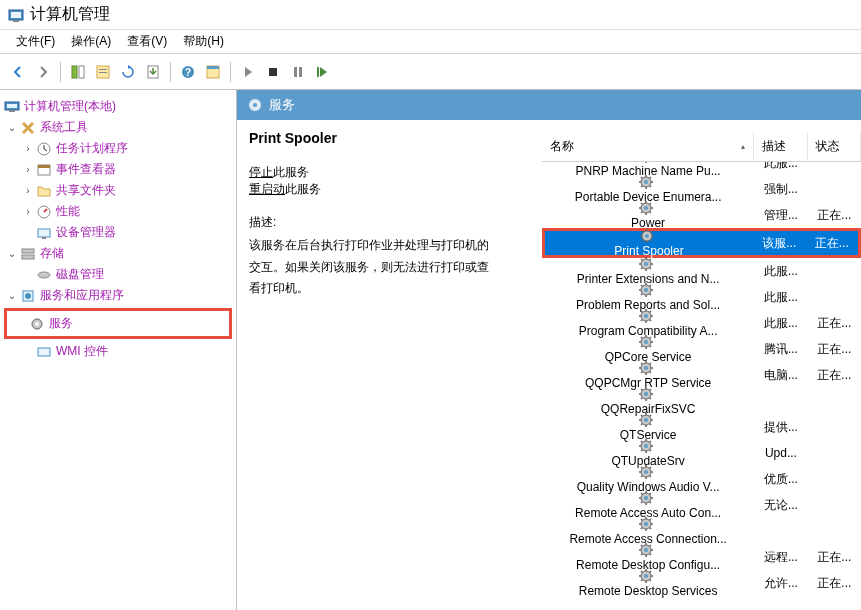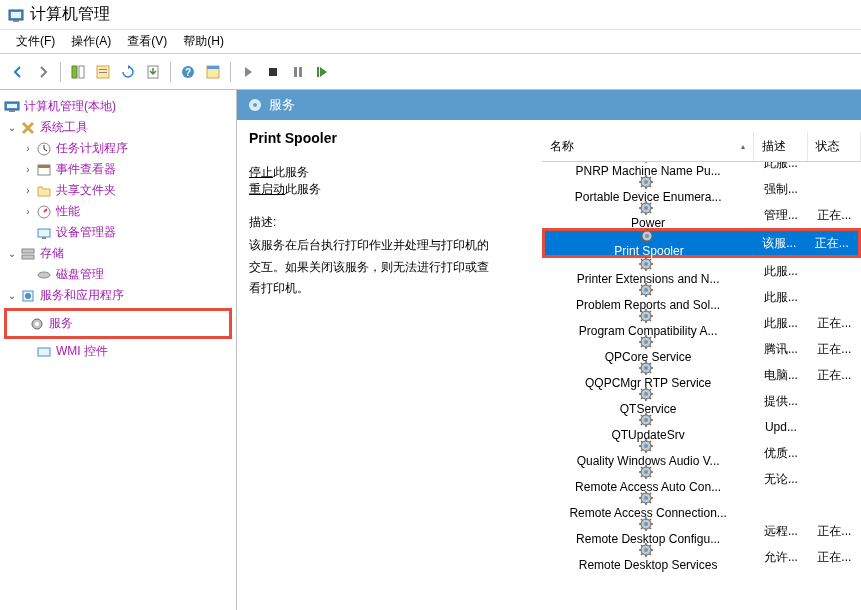--- a/index.html
+++ b/index.html
@@ -434,20 +434,34 @@
             </div>
             <div class="list-row">
               <div class="cell col-name">
                 <span class="row-icon">
                   <svg width="16" height="16" viewBox="0 0 16 16">
                     <circle cx="8" cy="8" r="5" fill="#c8c8c8" stroke="#666"></circle>
                     <circle cx="8" cy="8" r="2" fill="#5c9ccc"></circle>
                     <path d="M8 1 L8 3 M8 13 L8 15 M1 8 L3 8 M13 8 L15 8 M3 3 L4.5 4.5 M11.5 11.5 L13 13 M3 13 L4.5 11.5 M11.5 4.5 L13 3" stroke="#666" stroke-width="1.5"></path>
                   </svg>
                 </span>
+                <span>QQRepairFixSVC</span>
+              </div>
+              <div class="cell col-desc"></div>
+              <div class="cell col-status"></div>
+            </div>
+            <div class="list-row">
+              <div class="cell col-name">
+                <span class="row-icon">
+                  <svg width="16" height="16" viewBox="0 0 16 16">
+                    <circle cx="8" cy="8" r="5" fill="#c8c8c8" stroke="#666"></circle>
+                    <circle cx="8" cy="8" r="2" fill="#5c9ccc"></circle>
+                    <path d="M8 1 L8 3 M8 13 L8 15 M1 8 L3 8 M13 8 L15 8 M3 3 L4.5 4.5 M11.5 11.5 L13 13 M3 13 L4.5 11.5 M11.5 4.5 L13 3" stroke="#666" stroke-width="1.5"></path>
+                  </svg>
+                </span>
                 <span>QTService</span>
               </div>
               <div class="cell col-desc">提供...</div>
               <div class="cell col-status"></div>
             </div>
             <div class="list-row">
               <div class="cell col-name">
                 <span class="row-icon">
                   <svg width="16" height="16" viewBox="0 0 16 16">
                     <circle cx="8" cy="8" r="5" fill="#c8c8c8" stroke="#666"></circle>

